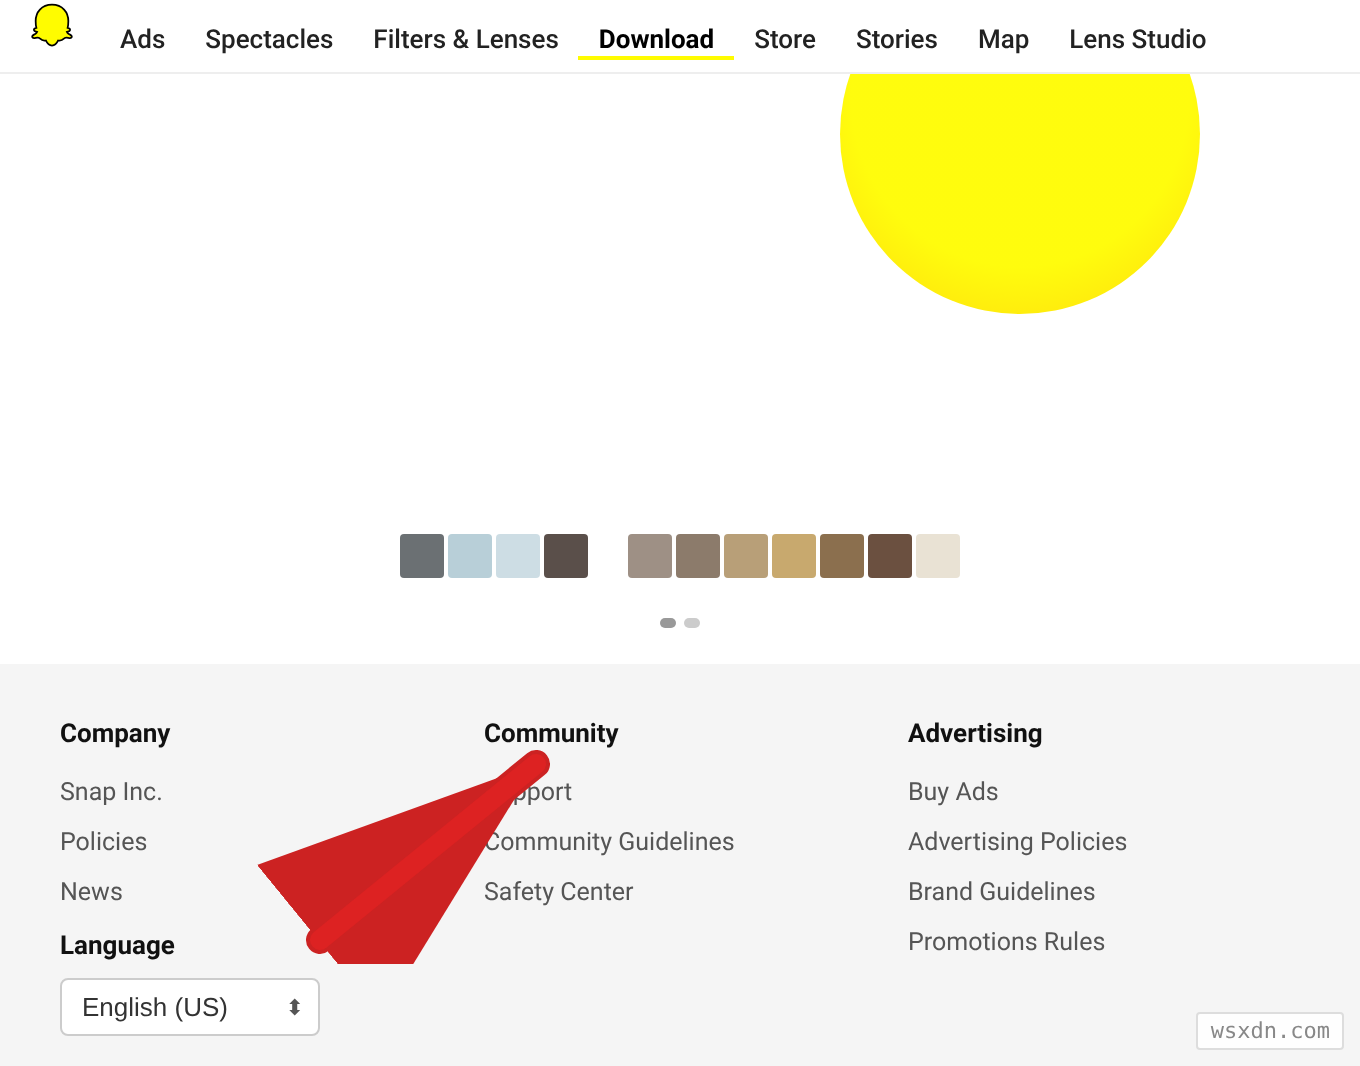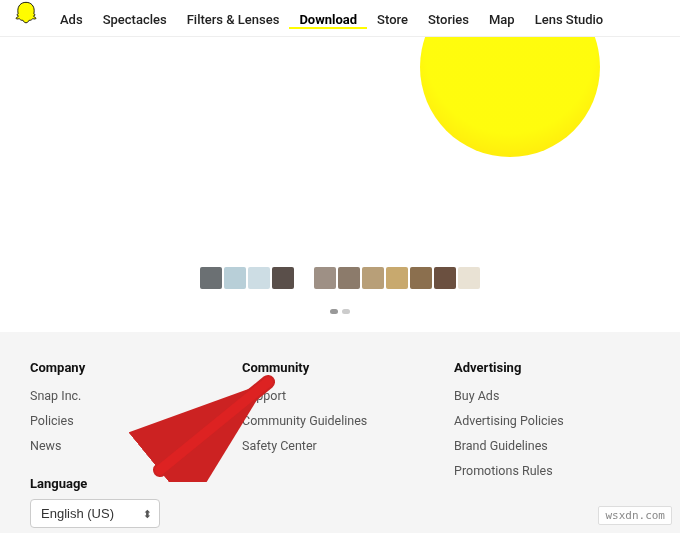--- a/index.html
+++ b/index.html
@@ -136,21 +136,21 @@
     .footer-col ul li {
       margin-bottom: 6px;
     }
     .footer-col ul li a {
       font-size: 12.5px;
       color: #555;
       text-decoration: none;
     }
 
     .footer-language {
-      margin-top: 22px;
+      margin-top: 12px;
     }
     .footer-language .lang-title {
       font-size: 13px;
       font-weight: 700;
       color: #111;
       margin-bottom: 8px;
     }
     .lang-select-wrapper {
       position: relative;
       display: inline-block;

